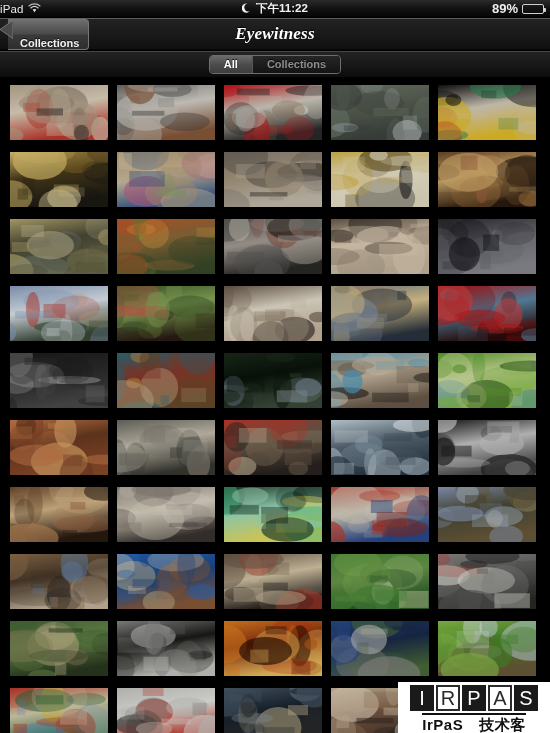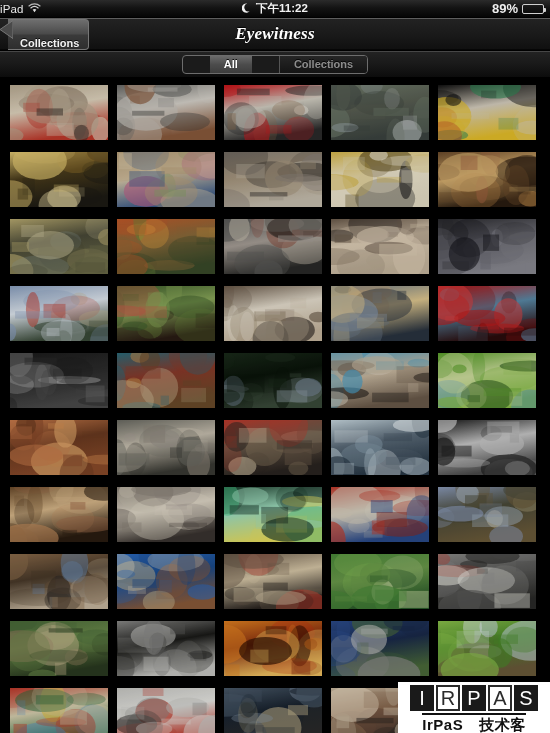--- a/index.html
+++ b/index.html
@@ -144,21 +144,20 @@
   }
   .seg {
     display: flex; align-items: center; justify-content: center;
     padding: 0 14px;
     font-size: 11px;
     font-weight: bold;
     color: #8d8d8d;
     text-shadow: 0 -1px 0 rgba(0,0,0,.85);
     background: linear-gradient(to bottom, #262626 0%, #141414 100%);
     box-sizing: border-box;
-    margin-left: 27px;
   }
   .seg + .seg { border-left: 1px solid #555; }
   .seg.active {
     color: #ffffff;
     background: linear-gradient(to bottom, #6b6b6b 0%, #4c4c4c 50%, #3d3d3d 100%);
   }
 
   
   .grid-wrap {
     position: relative;

